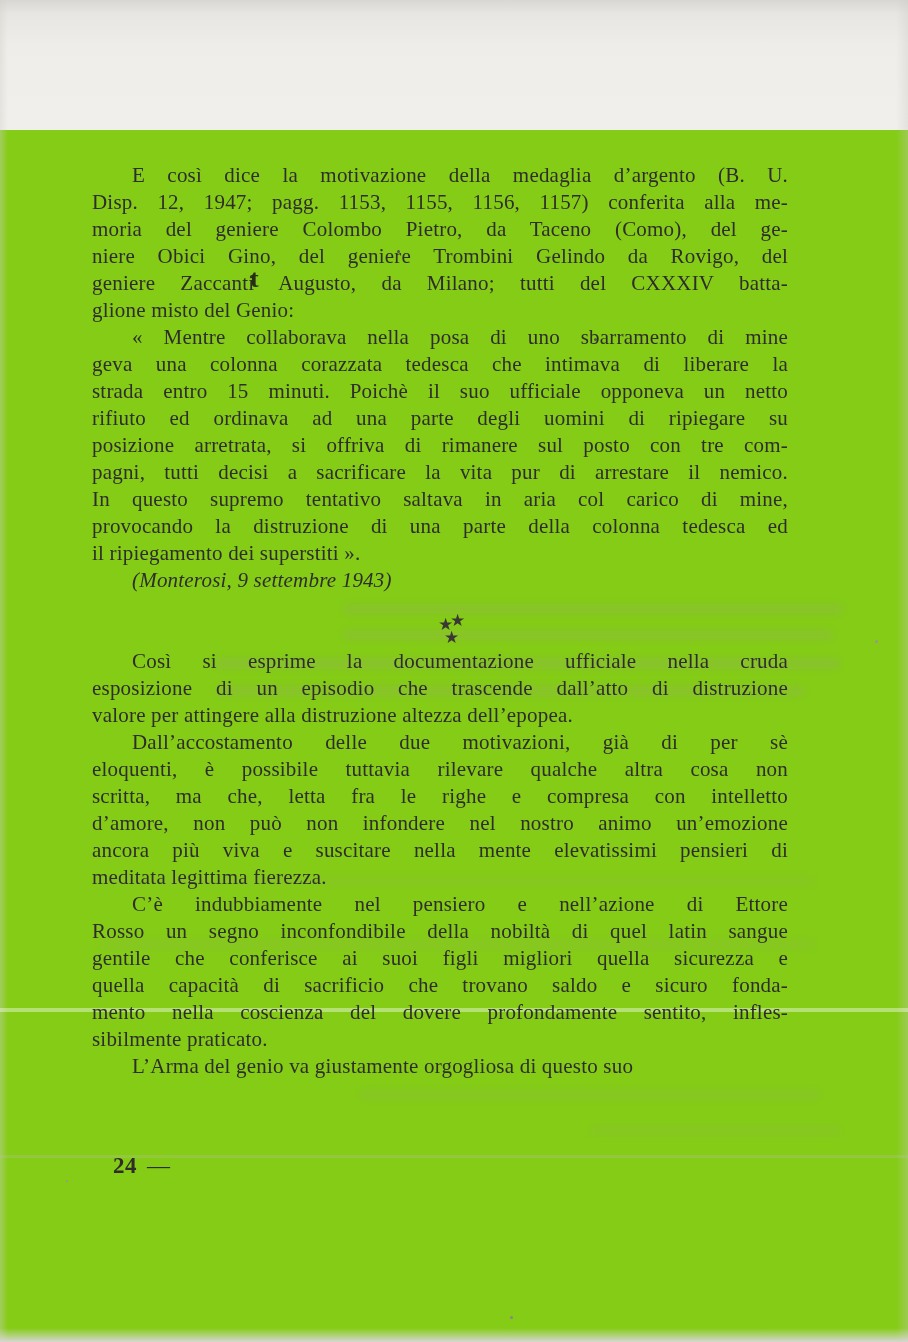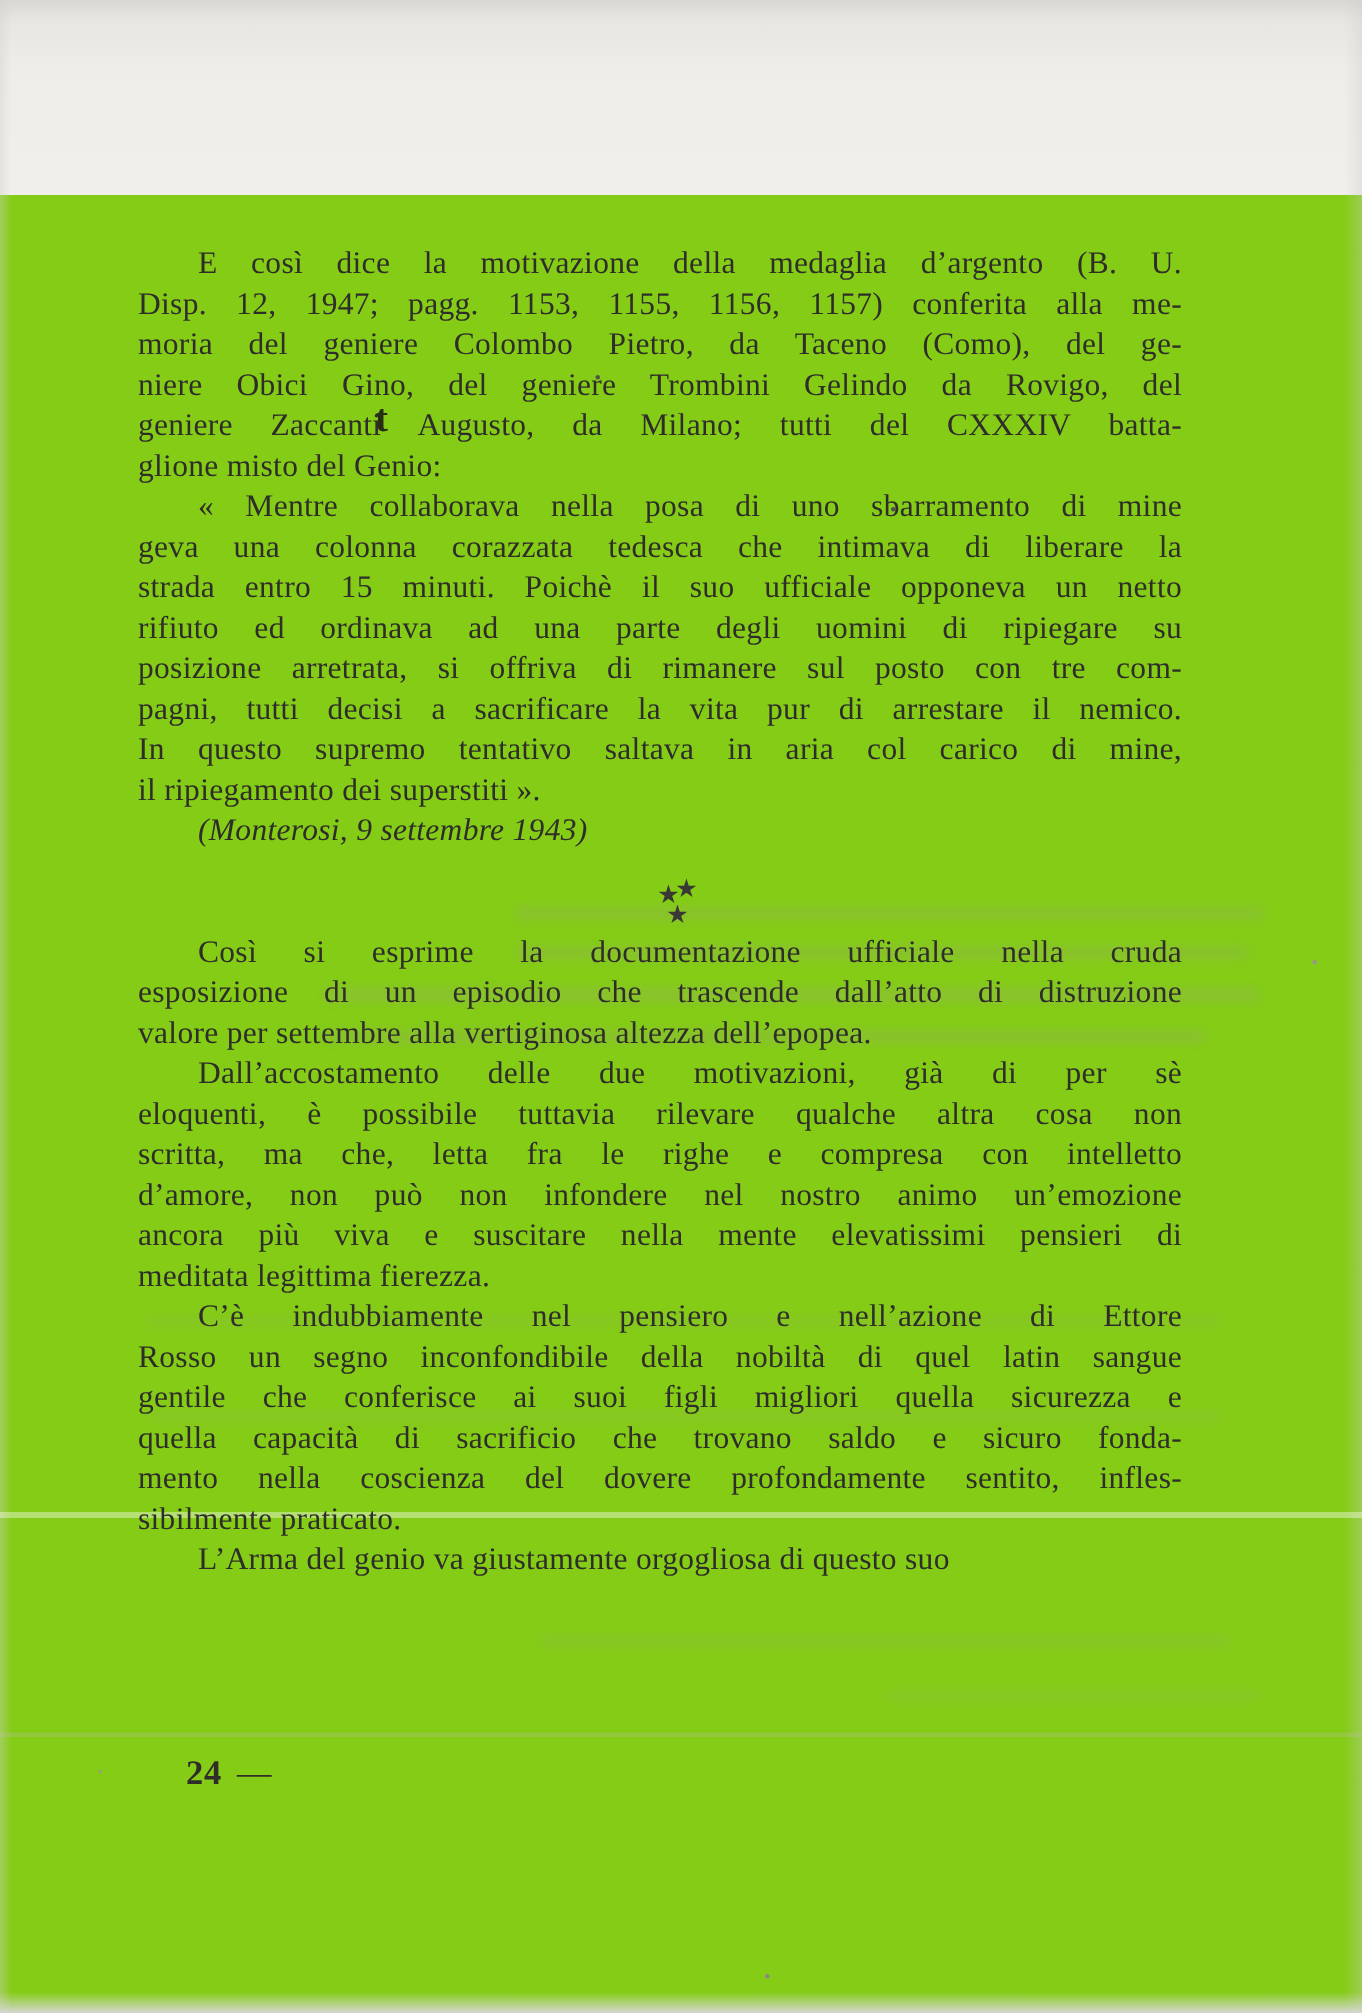--- a/index.html
+++ b/index.html
@@ -87,28 +87,27 @@
     left: 250px;
     top: 266px;
     font-size: 26px;
     line-height: 26px;
     font-weight: bold;
     color: rgba(26, 24, 22, 0.88);
   }
 
   .page-number {
     position: absolute;
-    left: 124px;
+    left: 113px;
     top: 1152px;
     height: 27px;
     line-height: 27px;
     font-size: 23px;
     font-weight: bold;
     letter-spacing: 0.5px;
-    margin-top: 16px;
   }
   .page-number .sep {
     font-weight: normal;
     margin-left: 10px;
   }
 
   
   .ghost {
     position: absolute;
     background: rgba(158, 155, 146, 0.17);
@@ -183,37 +182,38 @@
     </p>
 
     <p class="para">
       <span class="ln ind">« Mentre collaborava nella posa di uno sbarramento di mine</span>
       <span class="ln">geva una colonna corazzata tedesca che intimava di liberare la</span>
       <span class="ln">strada entro 15 minuti. Poichè il suo ufficiale opponeva un netto</span>
       <span class="ln">rifiuto ed ordinava ad una parte degli uomini di ripiegare su</span>
       <span class="ln">posizione arretrata, si offriva di rimanere sul posto con tre com-</span>
       <span class="ln">pagni, tutti decisi a sacrificare la vita pur di arrestare il nemico.</span>
       <span class="ln">In questo supremo tentativo saltava in aria col carico di mine,</span>
+      <span class="ln">provocando la distruzione di una parte della colonna tedesca ed</span>
       <span class="ln last">il ripiegamento dei superstiti ».</span>
     </p>
 
     <p class="para">
       <span class="ln last ind italic">(Monterosi, 9 settembre 1943)</span>
     </p>
 
     <div class="asterism">
       <span class="star s1">★</span>
       <span class="star s2">★</span>
       <span class="star s3">★</span>
     </div>
 
     <p class="para p4">
       <span class="ln ind">Così si esprime la documentazione ufficiale nella cruda</span>
       <span class="ln">esposizione di un episodio che trascende dall’atto di distruzione</span>
-      <span class="ln last">valore per settembre alla vertiginosa altezza dell’epopea.</span>
+      <span class="ln last">valore per attingere alla distruzione altezza dell’epopea.</span>
     </p>
 
     <p class="para">
       <span class="ln ind">Dall’accostamento delle due motivazioni, già di per sè</span>
       <span class="ln">eloquenti, è possibile tuttavia rilevare qualche altra cosa non</span>
       <span class="ln">scritta, ma che, letta fra le righe e compresa con intelletto</span>
       <span class="ln">d’amore, non può non infondere nel nostro animo un’emozione</span>
       <span class="ln">ancora più viva e suscitare nella mente elevatissimi pensieri di</span>
       <span class="ln last">meditata legittima fierezza.</span>
     </p>

